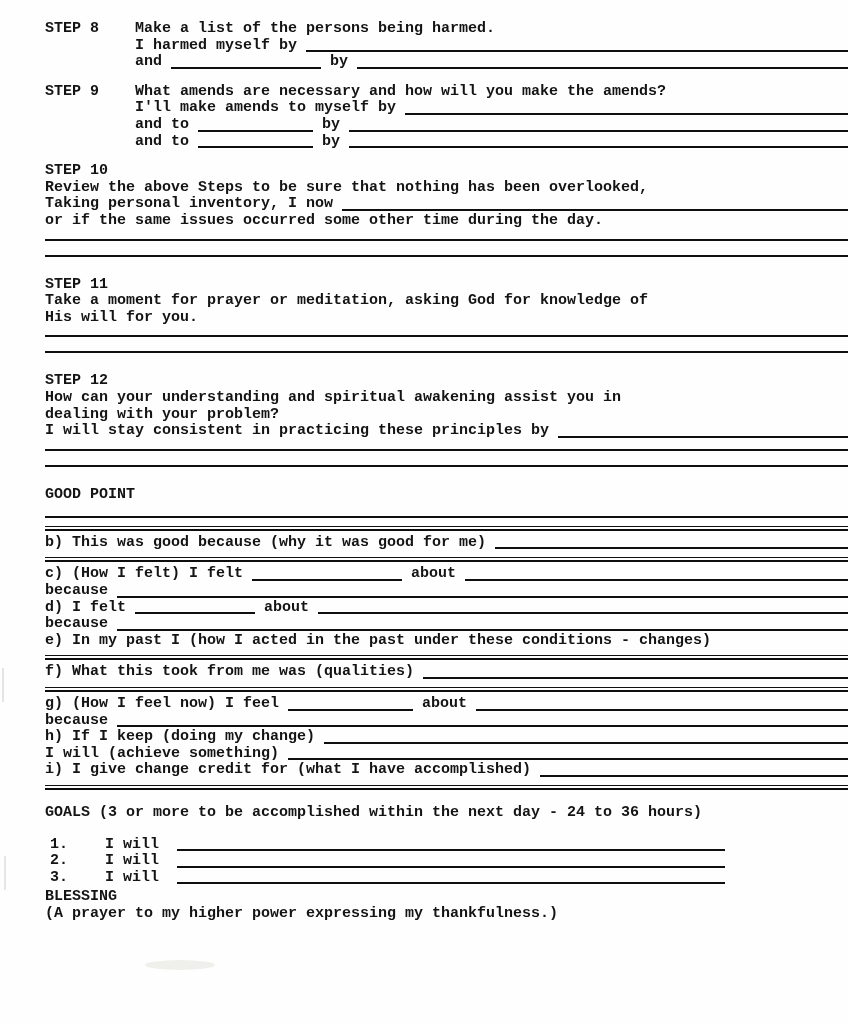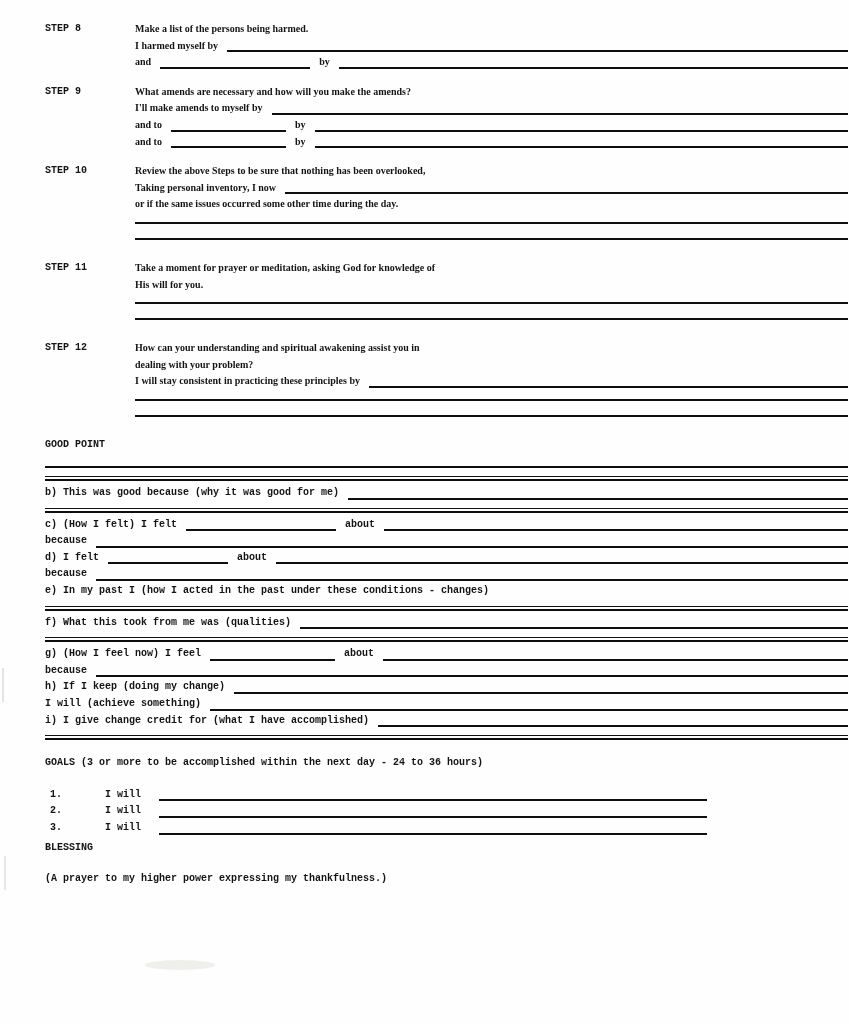--- a/index.html
+++ b/index.html
@@ -5,47 +5,47 @@
   html,body{margin:0;padding:0;background:#fcfcfb;}
   .sheet{
     position:relative;
     width:849px;height:1024px;
     box-sizing:border-box;
     background:#fefefe;
     padding:21px 1px 0 45px;
     overflow:hidden;
     font-family:"Liberation Mono","DejaVu Sans Mono",monospace;
     font-weight:700;
-    font-size:10px;
+    font-size:15px;
     line-height:16.6px;
     color:#141414;
   }
   .txt{white-space:pre;flex:none;}
   .tline{display:flex;align-items:flex-end;column-gap:9px;min-height:16.6px;}
   .blank{flex:none;height:2px;border-bottom:2px solid #0f0f0f;margin-bottom:2px;}
   .blank.fill{flex:1 1 auto;}
   .w150{width:150px;} .w120{width:120px;} .w125{width:125px;} .w115{width:115px;}
   
   .step{display:flex;margin-bottom:13px;}
-  .step.mb-lg{margin-bottom:20px;}
+  .step.mb-lg{margin-bottom:20px;flex-direction:column;}
   .step-label{width:90px;flex:none;white-space:pre;}
-  .step-body{flex:1;min-width:0;font-family:Liberation Serif, serif;}
+  .step-body{flex:1;min-width:0;}
   .cont{height:0;border-bottom:2.2px solid #0f0f0f;margin-top:14px;}
   .cont.first{margin-top:9px;}
   
   .sep{height:2px;border-top:1.5px solid #111;border-bottom:2.5px solid #0d0d0d;margin:6px 0 4px 0;}
   
   .goals-heading{margin-top:15px;text-align:center;}
   .goals-list{margin-top:15px;}
   .goal-row{display:flex;align-items:flex-end;min-height:16.6px;margin-left:5px;}
   .goal-num{width:55px;flex:none;white-space:pre;}
   .goal-blank{width:548px;margin-left:18px;height:2px;border-bottom:2px solid #0f0f0f;margin-bottom:2px;}
   
   .blessing-heading{margin-top:3px;}
-  .blessing-note{margin-top:15px;}
+  .blessing-note{}
   
   .artifact{position:absolute;background:#c9c9c9;}
   .a1{left:2px;top:668px;width:2px;height:34px;opacity:.5;}
   .a2{left:4px;top:856px;width:2px;height:34px;opacity:.45;}
   .a3{left:145px;top:960px;width:70px;height:10px;border-radius:50%;background:#ededea;opacity:.9;}
 </style>
 </head>
 <body>
 
 <div class="sheet">

